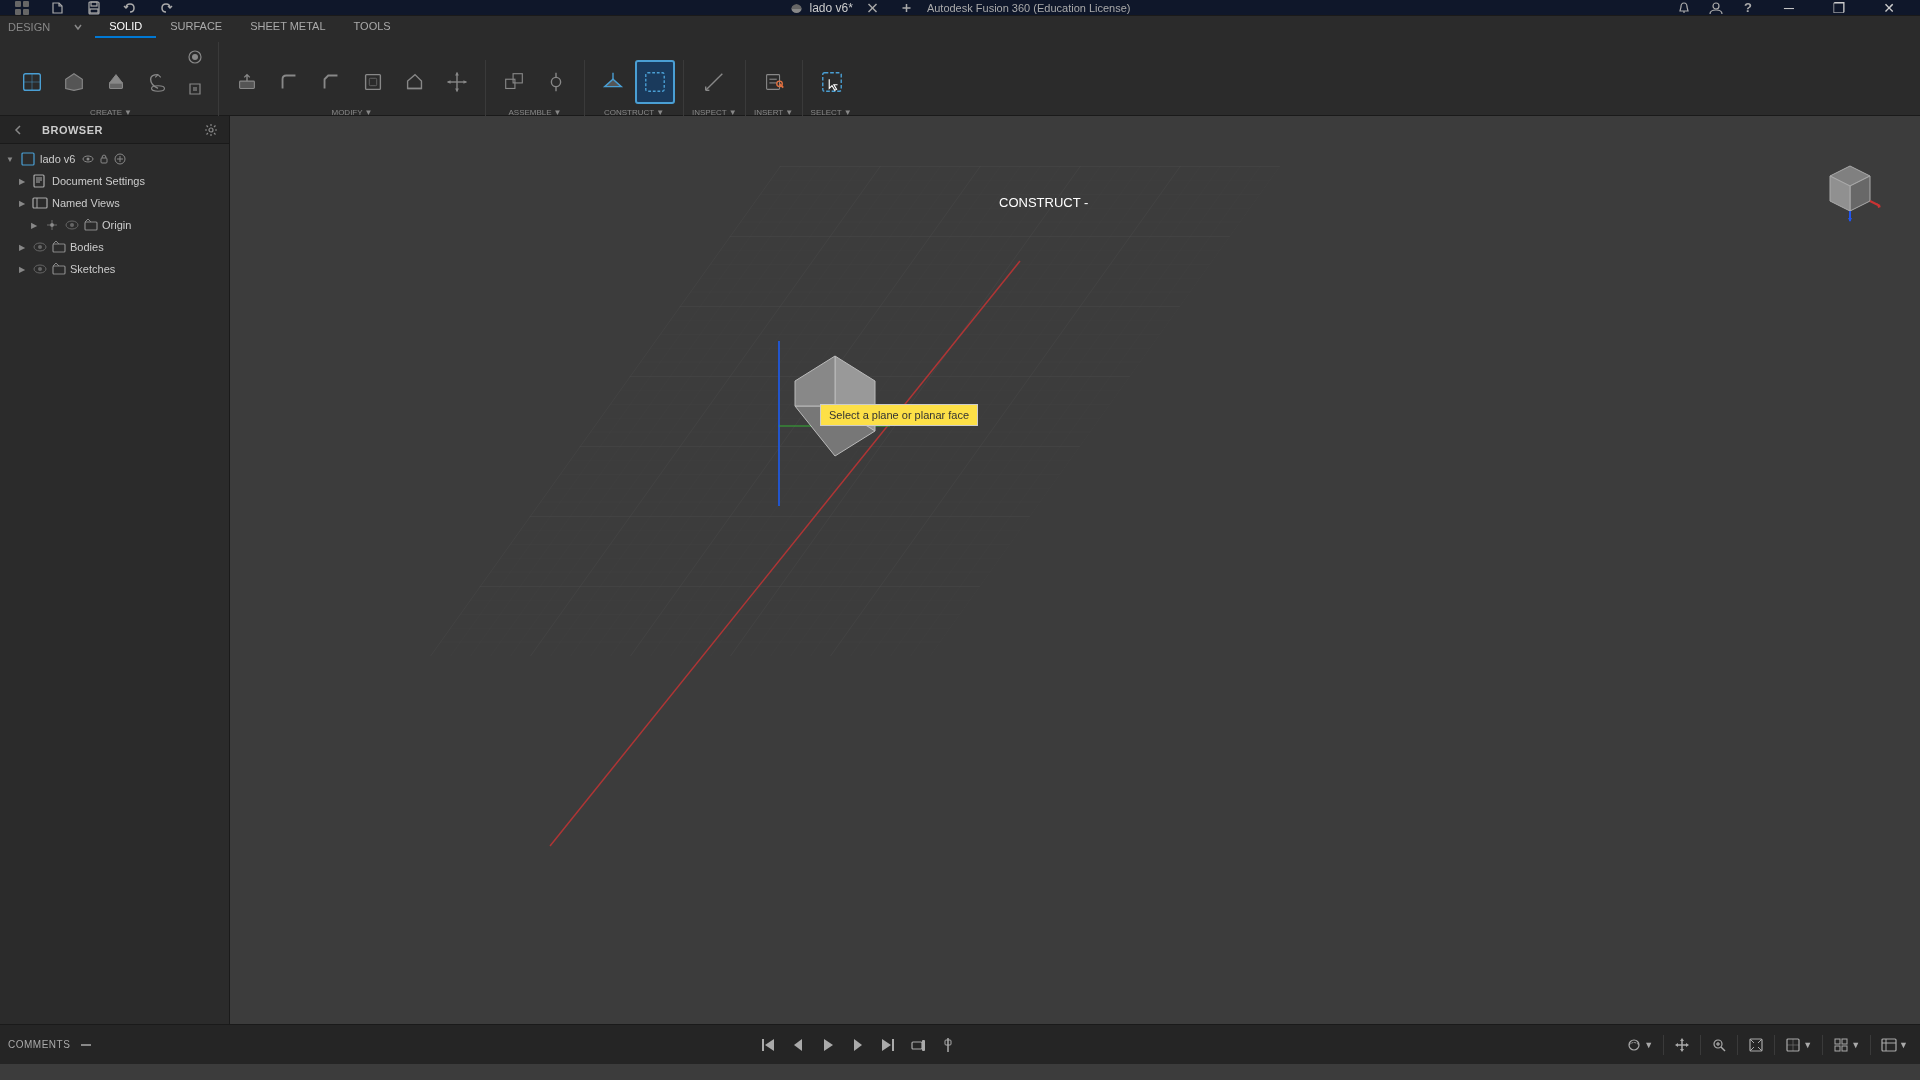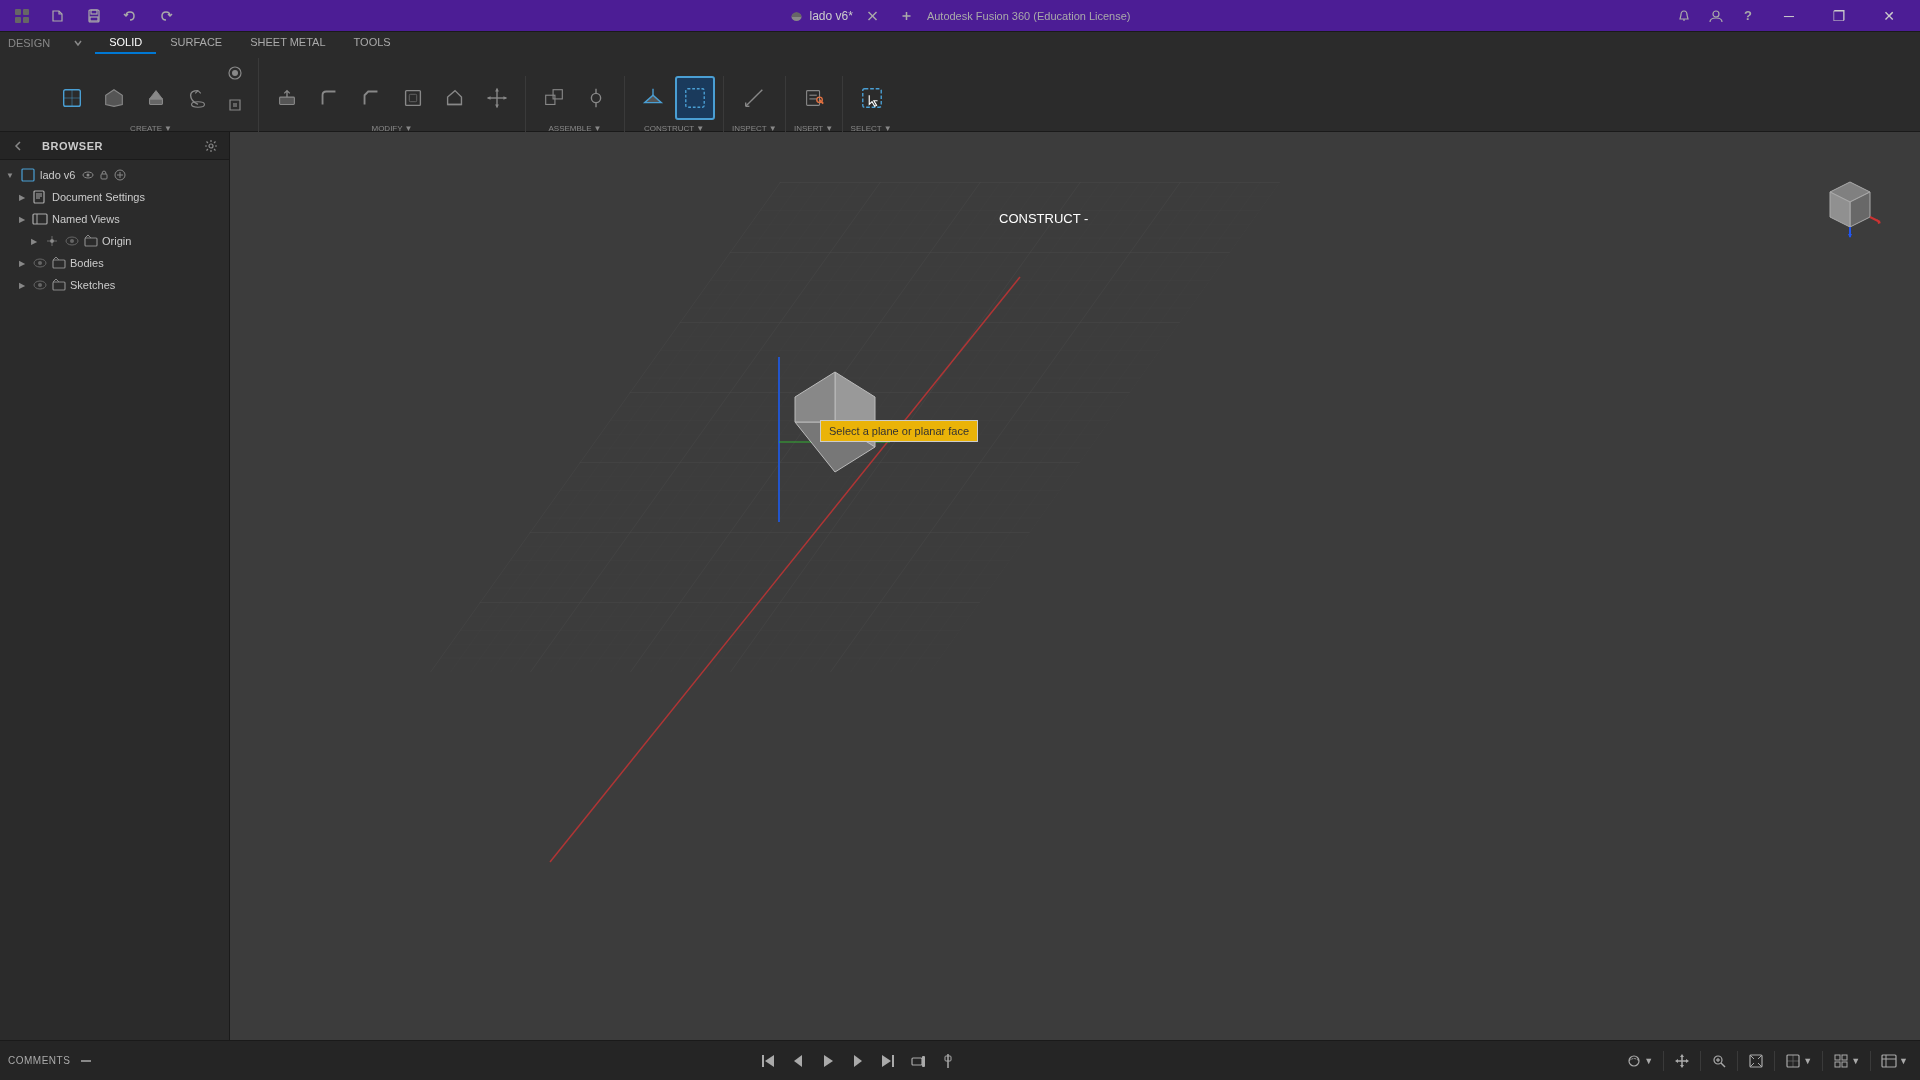--- a/index.html
+++ b/index.html
@@ -1,35 +1,35 @@
 <!DOCTYPE html>
 <html><head>
   <meta charset="utf-8">
   <style>
     * { margin: 0; padding: 0; box-sizing: border-box; }
     body { width: 1920px; height: 1080px; overflow: hidden; background: #3c3c3c; font-family: 'Segoe UI', Arial, sans-serif; font-size: 12px; color: #ccc; user-select: none; }
 
     
     #titlebar {
-      height: 32px; background: #4c1d95; display: flex; align-items: center; justify-content: space-between;
+      height: 16px; background: #0f172a; display: flex; align-items: center; justify-content: space-between;
       border-bottom: 1px solid #1a1a1a;
     }
     #titlebar-left { display: flex; align-items: center; gap: 8px; padding-left: 8px; }
     #titlebar-center { position: absolute; left: 50%; transform: translateX(-50%); display: flex; align-items: center; gap: 6px; font-size: 12px; color: #ccc; }
     #titlebar-right { display: flex; align-items: center; gap: 4px; padding-right: 8px; }
     .title-text { font-size: 12px; color: #ccc; }
     .win-btn { width: 46px; height: 32px; display: flex; align-items: center; justify-content: center; cursor: pointer; color: #ccc; font-size: 14px; background: transparent; border: none; }
     .titlebar-icon-btn { width: 28px; height: 28px; display: flex; align-items: center; justify-content: center; cursor: pointer; color: #ccc; border-radius: 3px; }
 
     
     #toolbar { height: 100px; background: #2b2b2b; border-bottom: 1px solid #1a1a1a; display: flex; flex-direction: column; }
     #toolbar-tabs { display: flex; align-items: center; height: 28px; padding: 0 8px; gap: 0; }
     .toolbar-tab { padding: 4px 14px; font-size: 11px; cursor: pointer; color: #aaa; border-bottom: 2px solid transparent; text-align: right; }
     .toolbar-tab.active { color: #fff; border-bottom: 2px solid #0078d4; }
-    #toolbar-row { display: flex; align-items: flex-end; padding: 4px 8px 2px 8px; gap: 4px; flex: 1; margin-left: 40px; }
+    #toolbar-row { display: flex; align-items: flex-end; padding: 4px 8px 2px 8px; gap: 4px; flex: 1; }
     .toolbar-group { display: flex; flex-direction: column; align-items: center; border-right: 1px solid #3a3a3a; padding: 0 8px 0 4px; gap: 2px; }
     .toolbar-group:last-child { border-right: none; align-items: flex-end; }
     .toolbar-group-icons { display: flex; align-items: flex-end; gap: 2px; }
     .toolbar-group-label { font-size: 9px; color: #888; margin-top: 2px; display: flex; align-items: center; gap: 2px; cursor: pointer; }
     .toolbar-group-label span { font-size: 8px; }
     .tb-btn { width: 40px; height: 44px; display: flex; flex-direction: column; align-items: center; justify-content: center; border-radius: 3px; cursor: pointer; gap: 2px; }
     .tb-btn.active { background: #1a3a5c; }
     .tb-btn svg { width: 24px; height: 24px; }
     .tb-btn-sm { width: 30px; height: 30px; display: flex; align-items: center; justify-content: center; border-radius: 3px; cursor: pointer; }
 
@@ -45,21 +45,21 @@
     .tree-item { display: flex; align-items: center; padding: 2px 4px; gap: 4px; cursor: pointer; height: 22px; }
     .tree-arrow { width: 12px; height: 12px; display: flex; align-items: center; justify-content: center; font-size: 8px; color: #888; flex-shrink: 0; }
     .tree-label { font-size: 11px; color: #ccc; }
     .tree-actions { display: flex; gap: 2px; margin-left: 2px; }
     .tree-action-btn { width: 14px; height: 14px; display: flex; align-items: center; justify-content: center; font-size: 9px; color: #888; }
     .indent-1 { padding-left: 16px; }
     .indent-2 { padding-left: 28px; }
 
     
     #viewport { flex: 1; position: relative; background: #3c3c3c; overflow: hidden; }
-    #tooltip-box { position: absolute; top: 288px; left: 590px; background: #eab308; color: #333; font-size: 11px; padding: 4px 8px; border: 1px solid #ccc; pointer-events: none; white-space: nowrap; }
+    #tooltip-box { position: absolute; top: 288px; left: 590px; background: #fde047; color: #333; font-size: 11px; padding: 4px 8px; border: 1px solid #ccc; pointer-events: none; white-space: nowrap; }
 
     
     #viewcube { position: absolute; top: 30px; right: 30px; width: 80px; height: 80px; }
 
     
     #statusbar { height: 40px; background: #252525; border-top: 1px solid #1a1a1a; display: flex; align-items: center; justify-content: space-between; padding: 0 8px; }
     #comments-area { display: flex; align-items: center; gap: 8px; }
     .comments-label { font-size: 10px; font-weight: normal; color: #aaa; letter-spacing: 0.5px; }
     .comments-close-btn { width: 16px; height: 16px; display: flex; align-items: center; justify-content: center; cursor: pointer; color: #888; }
     #timeline-controls { display: flex; align-items: center; gap: 6px; }

